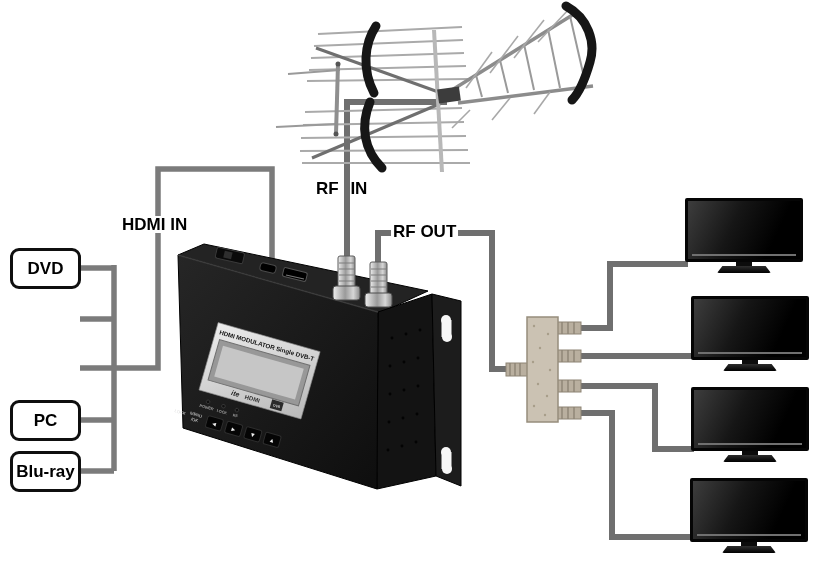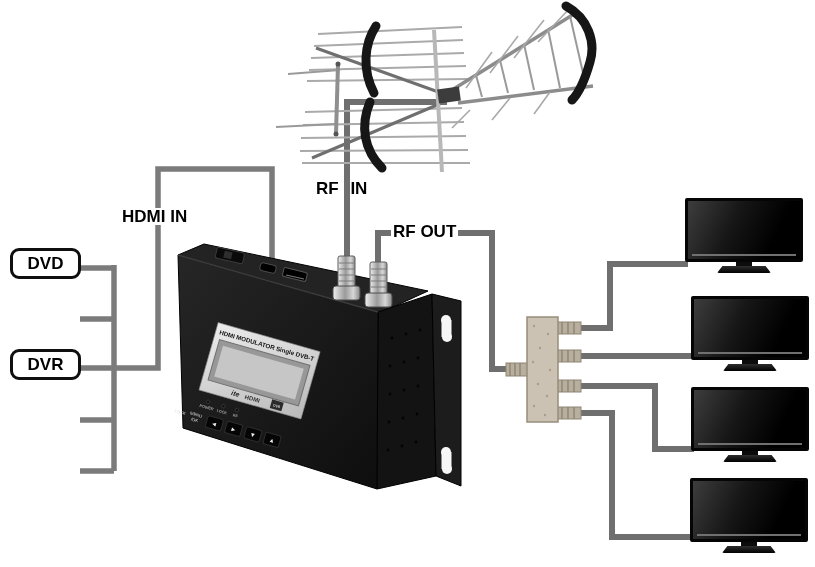--- a/index.html
+++ b/index.html
@@ -2,24 +2,24 @@
 <html><head>
 <meta charset="utf-8">
 <style>
   html,body{margin:0;padding:0;background:#fff;}
   .stage{position:relative;width:815px;height:567px;background:#fff;overflow:hidden;
          font-family:"Liberation Sans",sans-serif;}
   .art{position:absolute;left:0;top:0;z-index:1;}
   .lbl{position:absolute;z-index:3;font-weight:bold;font-size:17px;color:#000;
        background:#fff;padding:0 2px;line-height:1;white-space:pre;}
   .lbl.transparent{background:transparent;text-align:right;}
-  #lbl-hdmi-in{left:120px;top:208px;}
+  #lbl-hdmi-in{left:120px;top:216px;}
   #lbl-rf-in{left:314px;top:180px;word-spacing:7px;}
   #lbl-rf-out{left:391px;top:223px;text-align:center;}
-  .src{position:absolute;left:10px;width:71px;height:31px;z-index:2;background:#fff;
+  .src{position:absolute;left:10px;width:71px;height:41px;z-index:2;background:#fff;
        border:3px solid #0f0f0f;border-radius:9px;display:flex;align-items:center;
        justify-content:center;font-weight:bold;font-size:17px;color:#000;box-sizing:border-box;}
   #src-0{top:248px}#src-1{top:299px}#src-2{top:349px}#src-3{top:400px}#src-4{top:451px}
   .tv{position:absolute;width:118px;z-index:2;}
   .tv .screen{height:64px;box-sizing:border-box;border:3px solid #050505;border-radius:2px;
       background:linear-gradient(115deg,#3d3d3d 0%,#161616 40%,#000 75%);position:relative;}
   .tv .screen::after{content:"";position:absolute;left:4%;right:4%;bottom:3px;height:2px;background:#707070;}
   .tv .neck{margin:0 auto;width:16px;height:4px;background:#0c0c0c;}
   .tv .base{margin:0 auto;width:54px;height:7px;background:linear-gradient(#2e2e2e,#000);
       clip-path:polygon(10% 0,90% 0,100% 100%,0 100%);border-radius:2px;}
@@ -269,22 +269,25 @@
     </g>
   </svg>
 
   <div class="lbl" id="lbl-hdmi-in">HDMI IN</div>
   <div class="lbl transparent" id="lbl-rf-in">RF IN</div>
   <div class="lbl" id="lbl-rf-out">RF OUT</div>
 
   <div class="src" id="src-0">
     <span>DVD</span>
     </div>
-  <div class="src" id="src-2">
-    <span>DVR</span>
+  <div class="src" id="src-3">
+    <span>PC</span>
+    </div>
+  <div class="src" id="src-4">
+    <span>Blu-ray</span>
     </div>
 
   <div class="tv" id="tv-1">
     <div class="screen"></div>
     <div class="neck"></div>
     <div class="base"></div>
   </div>
   <div class="tv" id="tv-2">
     <div class="screen"></div>
     <div class="neck"></div>

